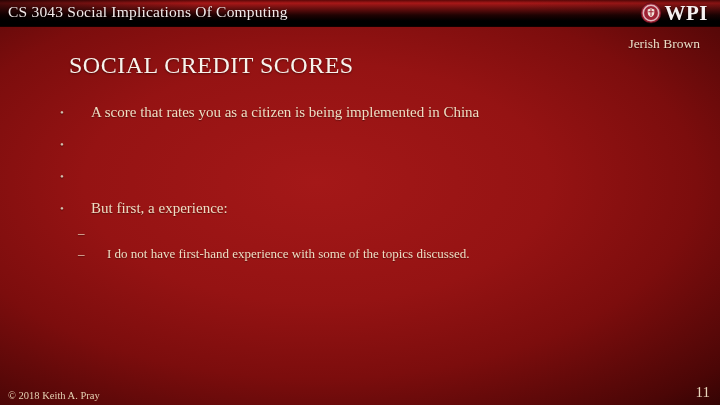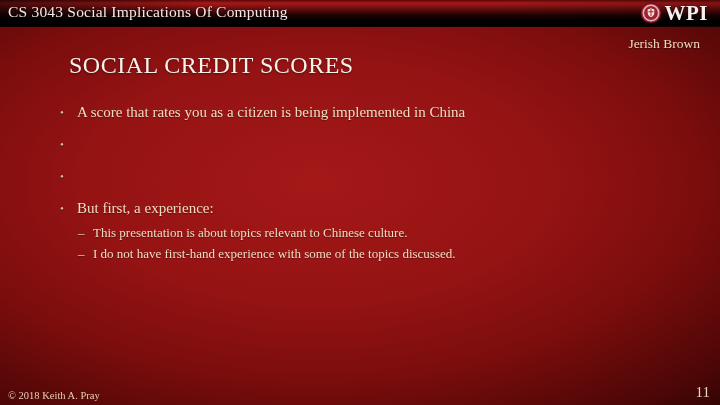--- a/index.html
+++ b/index.html
@@ -72,21 +72,21 @@
   
   .bullets {
     position: absolute;
     left: 60px; top: 103px;
     width: 600px;
     margin: 0; padding: 0;
     list-style: none;
     color: #efddc3;
   }
   .bullets li { display: flex; align-items: flex-start; }
-  .bullets .tx { display: block; }
+  .bullets .tx { display: block; margin-left: 14px; }
   li.main {
     font-size: 15px;
     line-height: 19px;
     margin-bottom: 13px;
     text-shadow: 0 1px 1px rgba(0,0,0,0.4);
   }
   li.main .mk {
     flex: 0 0 17px;
     font-size: 11px;
     line-height: 19px;
@@ -153,21 +153,20 @@
     </li>
     <li class="main">
       <span class="mk">•</span>
     </li>
     <li class="main tight">
       <span class="mk">•</span>
       <span class="tx">But first, a experience:</span>
     </li>
     <li class="sub">
       <span class="mk">–</span>
-      <span class="tx">This presentation is about topics relevant to Chinese culture.</span>
     </li>
     <li class="sub">
       <span class="mk">–</span>
       <span class="tx">I do not have first-hand experience with some of the topics discussed.</span>
     </li>
   </ul>
 
   <span class="copyright">© 2018 Keith A. Pray</span>
   <span class="page-number">11</span>
 

